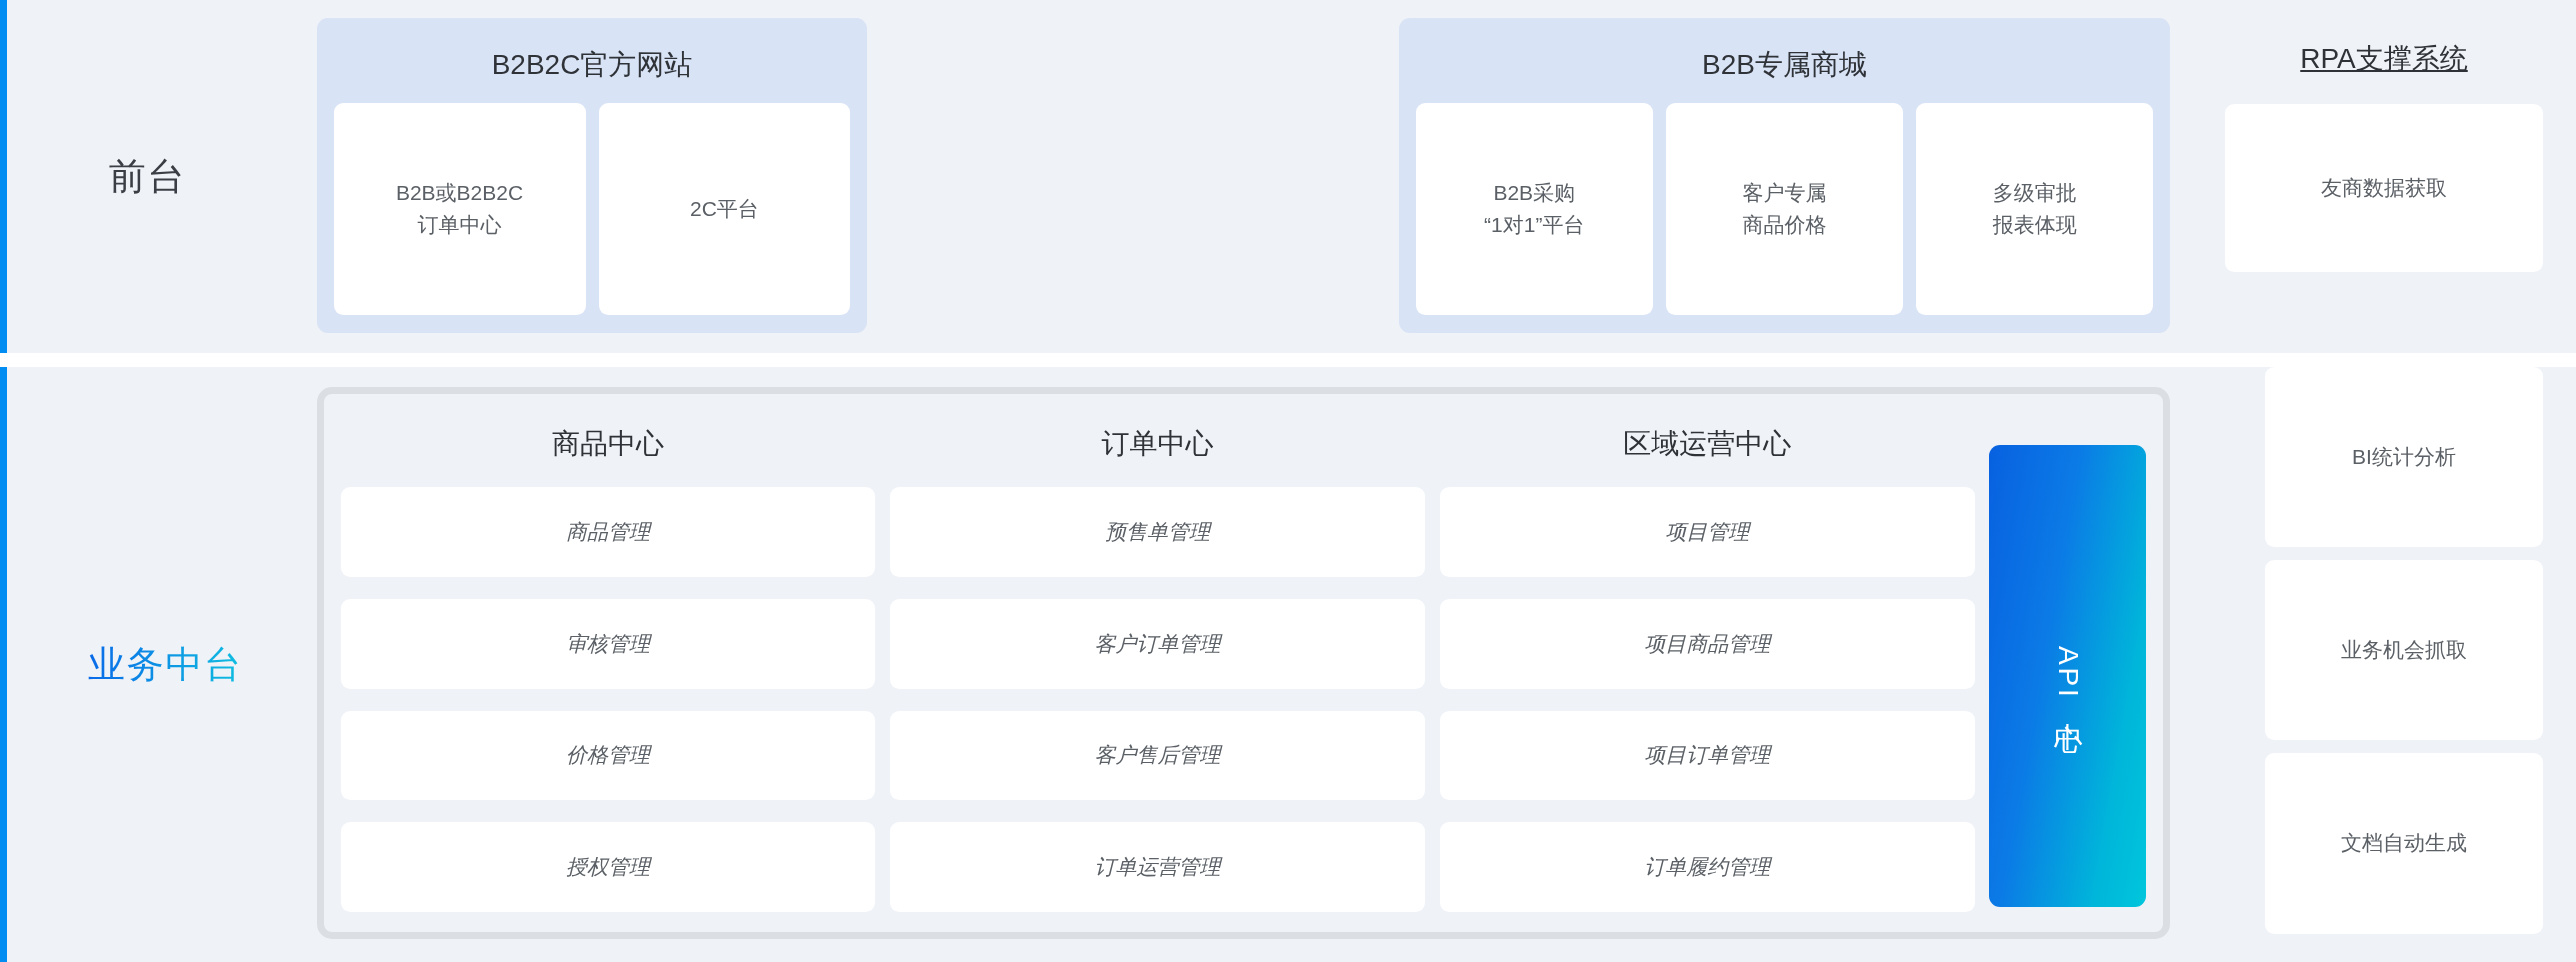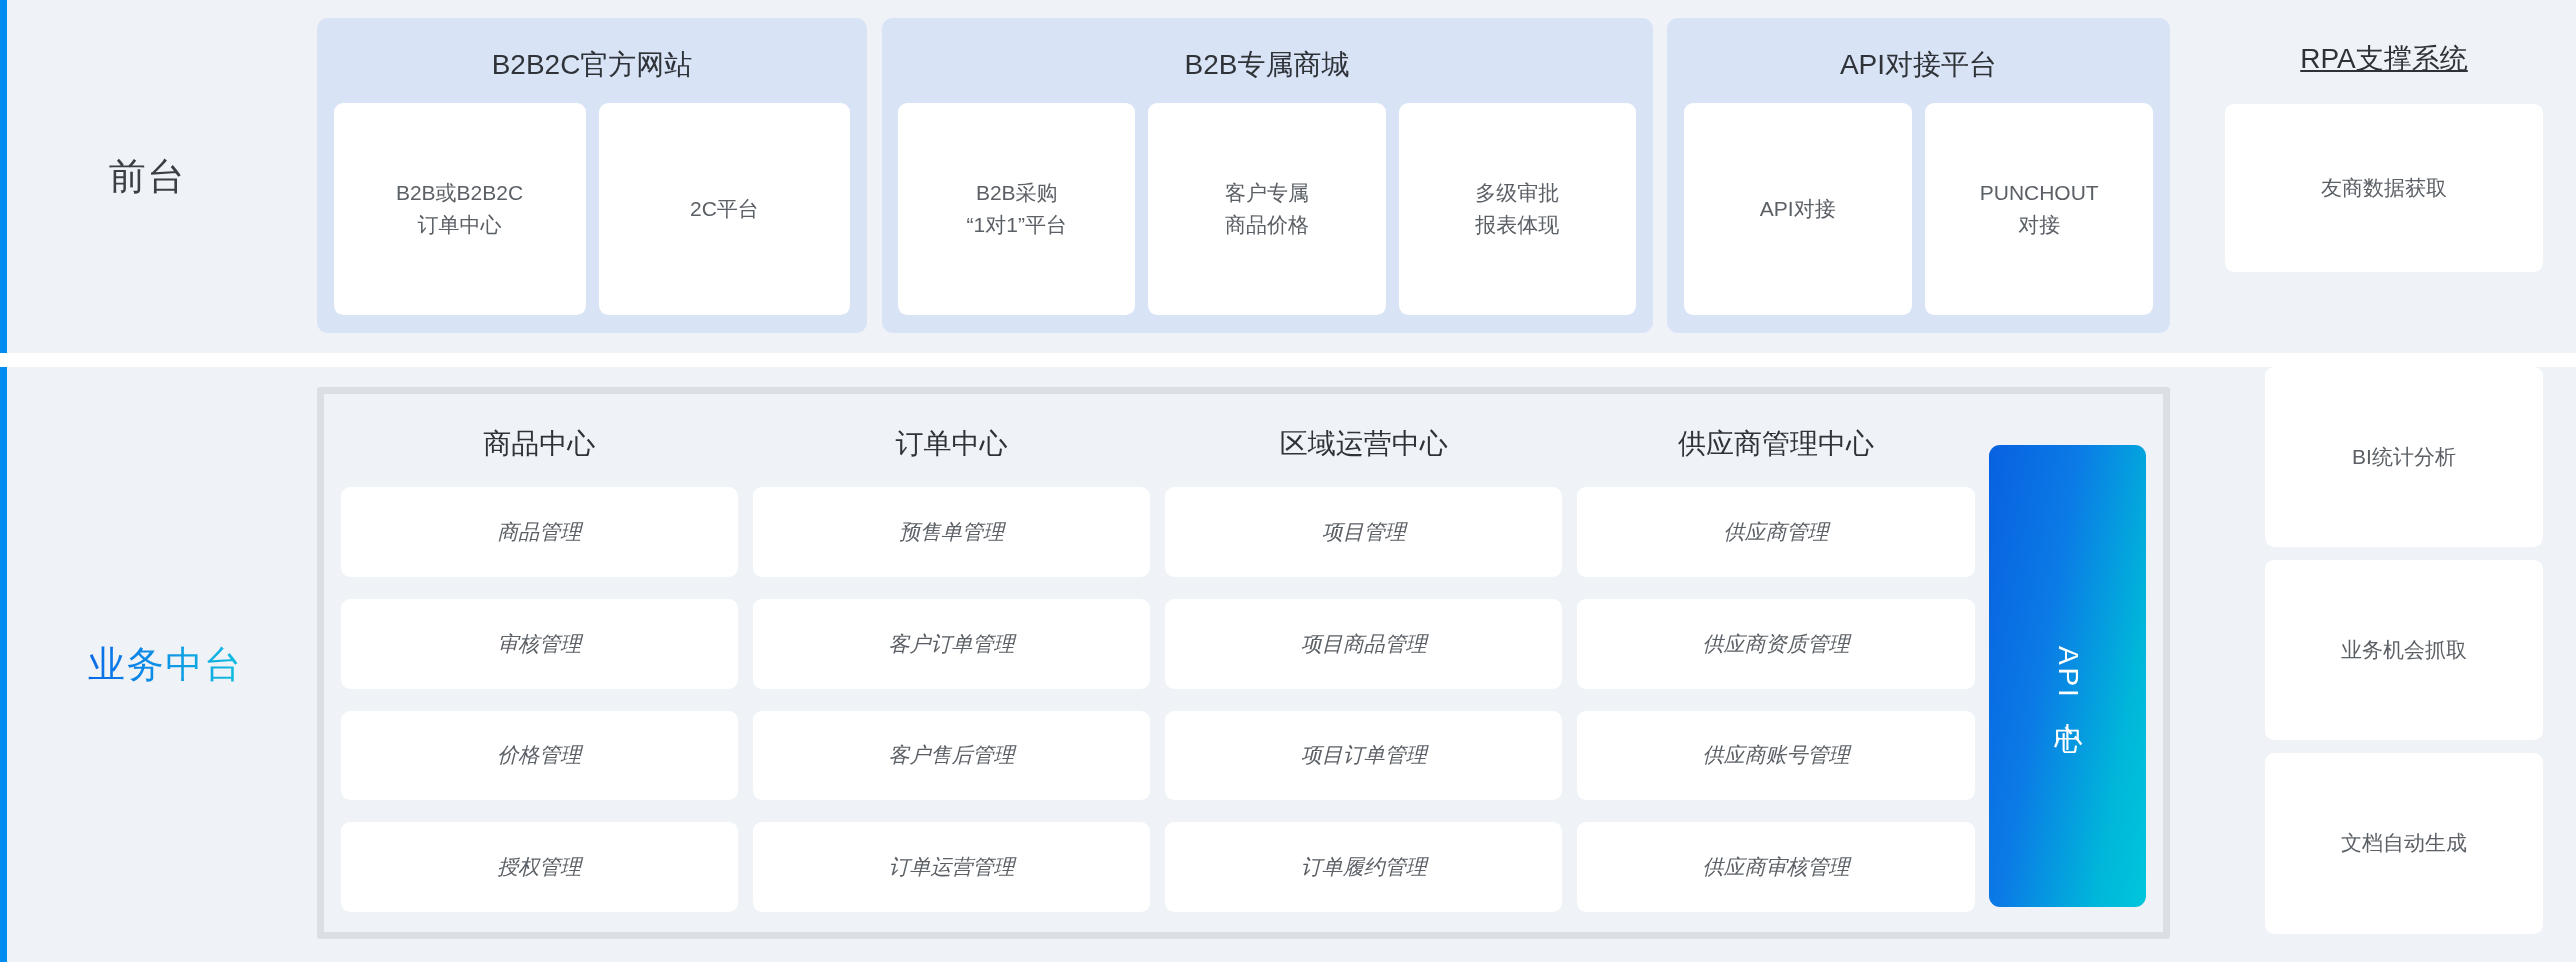--- a/index.html
+++ b/index.html
@@ -170,21 +170,21 @@
   }
   .mid-panel-wrap {
     flex: 1;
     padding: 20px 22px 24px 22px;
   }
   .mid-panel {
     width: 100%;
     height: 100%;
     background: #eff2f7;
     border: 7.4px solid #dbdfe4;
-    border-radius: 3px;
+    border-radius: 15px;
     display: flex;
     align-items: stretch;
     padding: 9.2px 16.6px 20px 16.6px;
     gap: 14.8px;
   }
   .mid-col {
     flex: 1;
     display: flex;
     flex-direction: column;
   }
@@ -269,28 +269,20 @@
           <div class="group-cards">
             <div class="leaf">B2B采购
 “1对1”平台</div>
             <div class="leaf">客户专属
 商品价格</div>
             <div class="leaf">多级审批
 报表体现</div>
           </div>
         </div>
 
-        <div class="group group-g3">
-          <div class="group-title">API对接平台</div>
-          <div class="group-cards">
-            <div class="leaf">API对接</div>
-            <div class="leaf">PUNCHOUT
-对接</div>
-          </div>
-        </div>
 
       </div>
 
       <div class="rpa-col rpa-col-top">
         <div class="rpa-title">RPA支撑系统</div>
         <div class="rpa-card rpa-card-0">友商数据获取</div>
       </div>
 
     </div>
   </div>
@@ -329,29 +321,20 @@
           <div class="mid-col">
             <div class="mid-col-title">区域运营中心</div>
             <div class="mid-items">
               <div class="mid-item">项目管理</div>
               <div class="mid-item">项目商品管理</div>
               <div class="mid-item">项目订单管理</div>
               <div class="mid-item">订单履约管理</div>
             </div>
           </div>
 
-          <div class="mid-col">
-            <div class="mid-col-title">供应商管理中心</div>
-            <div class="mid-items">
-              <div class="mid-item">供应商管理</div>
-              <div class="mid-item">供应商资质管理</div>
-              <div class="mid-item">供应商账号管理</div>
-              <div class="mid-item">供应商审核管理</div>
-            </div>
-          </div>
 
           <div class="api-center-wrap">
             <div class="api-center">
               <span class="api-center-text">API中心</span>
             </div>
           </div>
 
         </div>
       </div>
 

